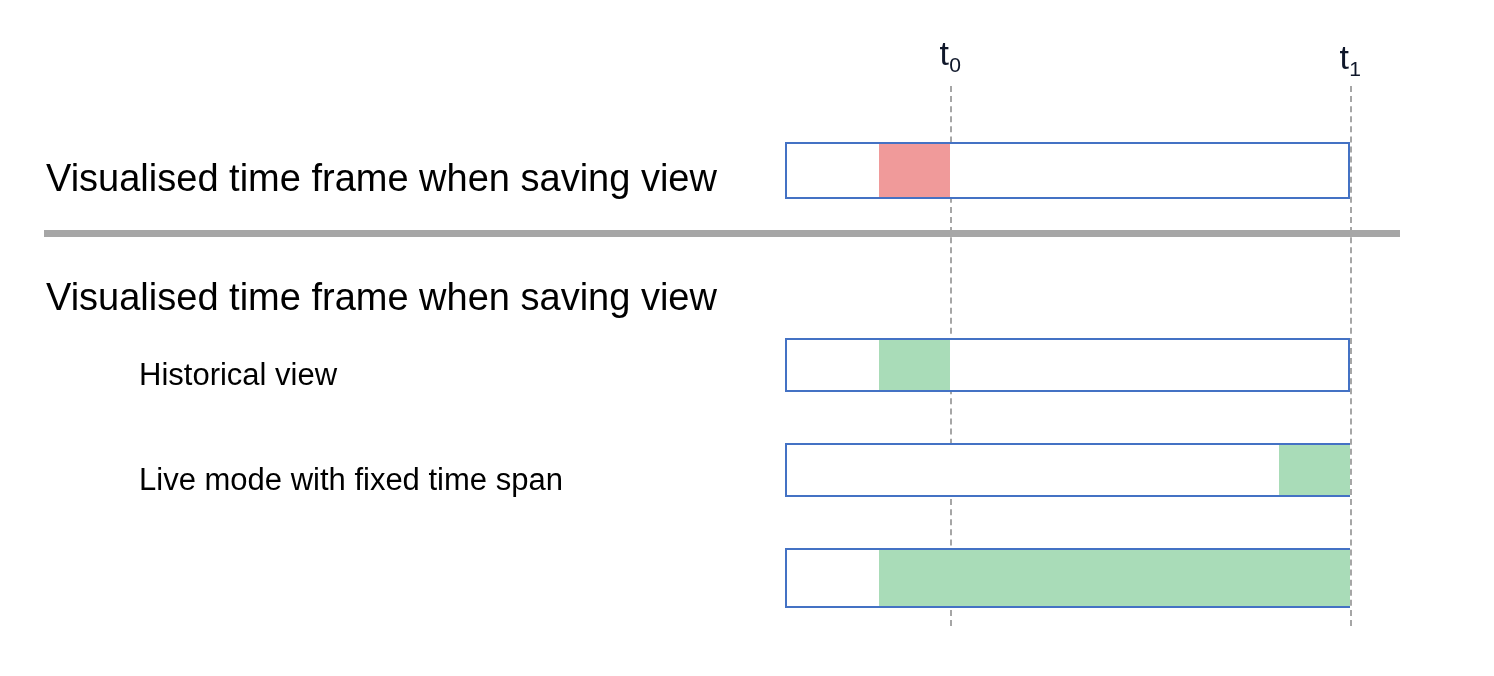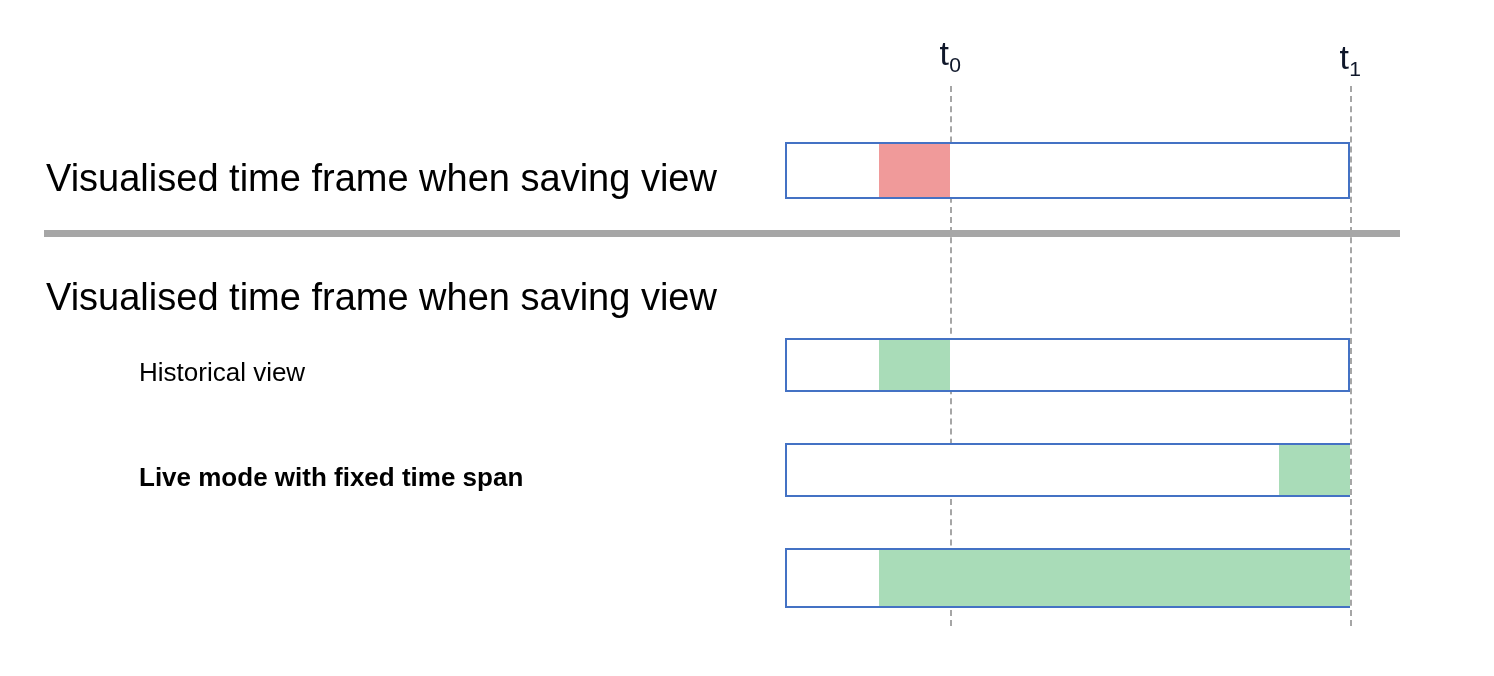--- a/index.html
+++ b/index.html
@@ -53,21 +53,21 @@
   .row-label {
     position: absolute;
     white-space: nowrap;
     color: #000000;
     line-height: 1;
   }
   .row-label.section {
     font-size: 38px;
   }
   .row-label.sub {
-    font-size: 26px;
+    font-size: 31px;
   }
 
   
   .bar {
     position: absolute;
     box-sizing: border-box;
     border: 2.5px solid #4472c4;
     background: #ffffff;
   }
   .bar-fill {
@@ -99,21 +99,21 @@
 
   <div class="divider" style="left:44px; top:230px; width:1356px;"></div>
 
   <div class="row-label section" style="left:46px; top:278px;">Visualised time frame when saving view</div>
 
   <div class="row-label sub" style="left:139px; top:359px;">Historical view</div>
   <div class="bar" style="left:785px; top:338px; width:565px; height:54px;">
     <div class="bar-fill" style="left:91.5px; width:71px; background:#a9dcb8;"></div>
   </div>
 
-  <div class="row-label sub" style="left:139px; top:464px;font-weight:bold;">Live mode with fixed time span</div>
+  <div class="row-label sub" style="left:139px; top:464px;">Live mode with fixed time span</div>
   <div class="bar" style="left:785px; top:443px; width:565px; height:54px;">
     <div class="bar-fill" style="left:491.5px; width:71px; background:#a9dcb8;"></div>
   </div>
 
   <div class="bar" style="left:785px; top:548px; width:565px; height:60px;">
     <div class="bar-fill" style="left:91.5px; width:471px; background:#a9dcb8;"></div>
   </div>
 
 </div>
 

